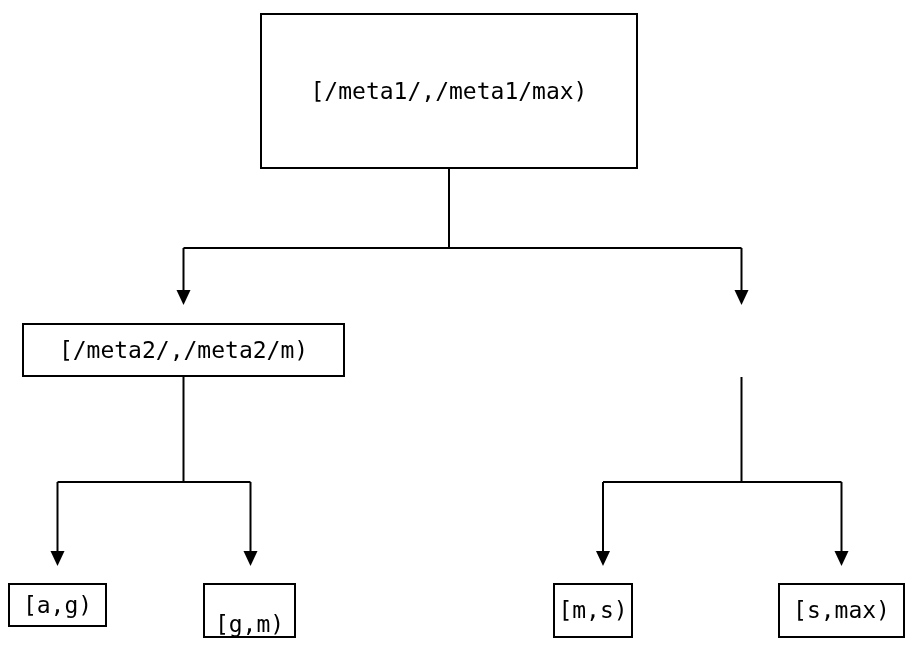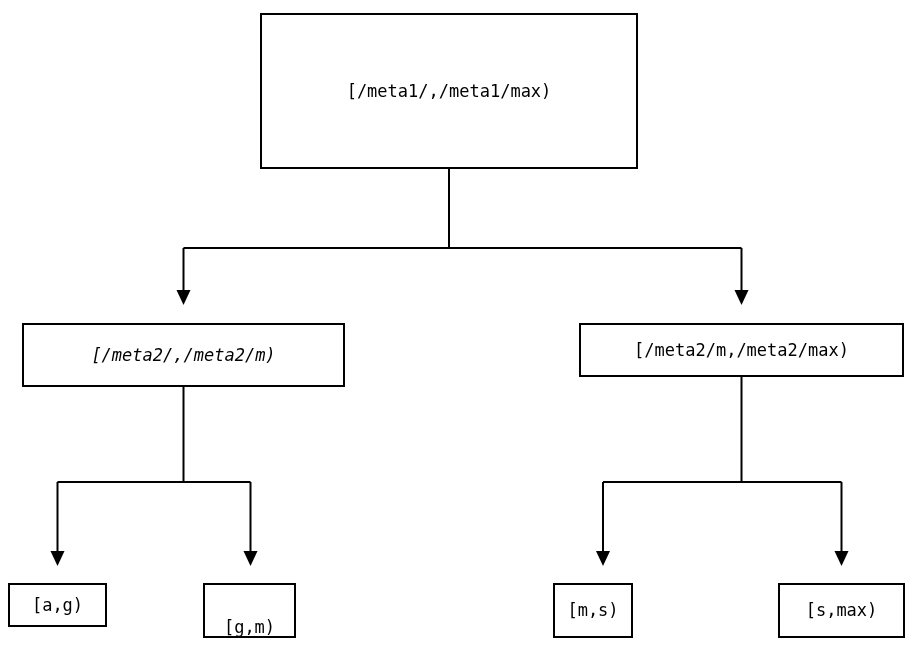--- a/index.html
+++ b/index.html
@@ -25,27 +25,27 @@
   .node {
     position: absolute;
     box-sizing: border-box;
     border: 2px solid #000000;
     background: #ffffff;
     display: flex;
     align-items: center;
     justify-content: center;
   }
   .node-label {
-    font-size: 17px;
+    font-size: 23px;
     color: #000000;
     white-space: pre;
     line-height: 1;
   }
   .node-root  { left: 260px; top: 13px;  width: 378px; height: 156px; }
-  .node-left  { left: 22px;  top: 323px; width: 323px; height: 64px; font-style: italic; }
+  .node-left  { left: 22px;  top: 323px; width: 323px; height: 54px; }
   .node-right { left: 579px; top: 323px; width: 325px; height: 54px; }
   .node-leaf-ag   { left: 8px;   top: 583px; width: 99px;  height: 44px; }
   .node-leaf-gm   { left: 203px; top: 583px; width: 93px;  height: 55px; align-items: flex-end; }
   .node-leaf-ms   { left: 553px; top: 583px; width: 80px; height: 55px; }
   .node-leaf-smax { left: 778px; top: 583px; width: 127px; height: 55px; }
 </style>
 </head>
 <body>
 
 <div class="canvas">
@@ -81,23 +81,20 @@
   </svg>
 
   <div class="node node-root">
     <span class="node-label">[/meta1/,/meta1/max)</span>
   </div>
 
   <div class="node node-left">
     <span class="node-label">[/meta2/,/meta2/m)</span>
   </div>
 
-  <div class="node node-right">
-    <span class="node-label">[/meta2/m,/meta2/max)</span>
-  </div>
 
   <div class="node node-leaf-ag">
     <span class="node-label">[a,g)</span>
   </div>
 
   <div class="node node-leaf-gm">
     <span class="node-label">[g,m)</span>
   </div>
 
   <div class="node node-leaf-ms">

